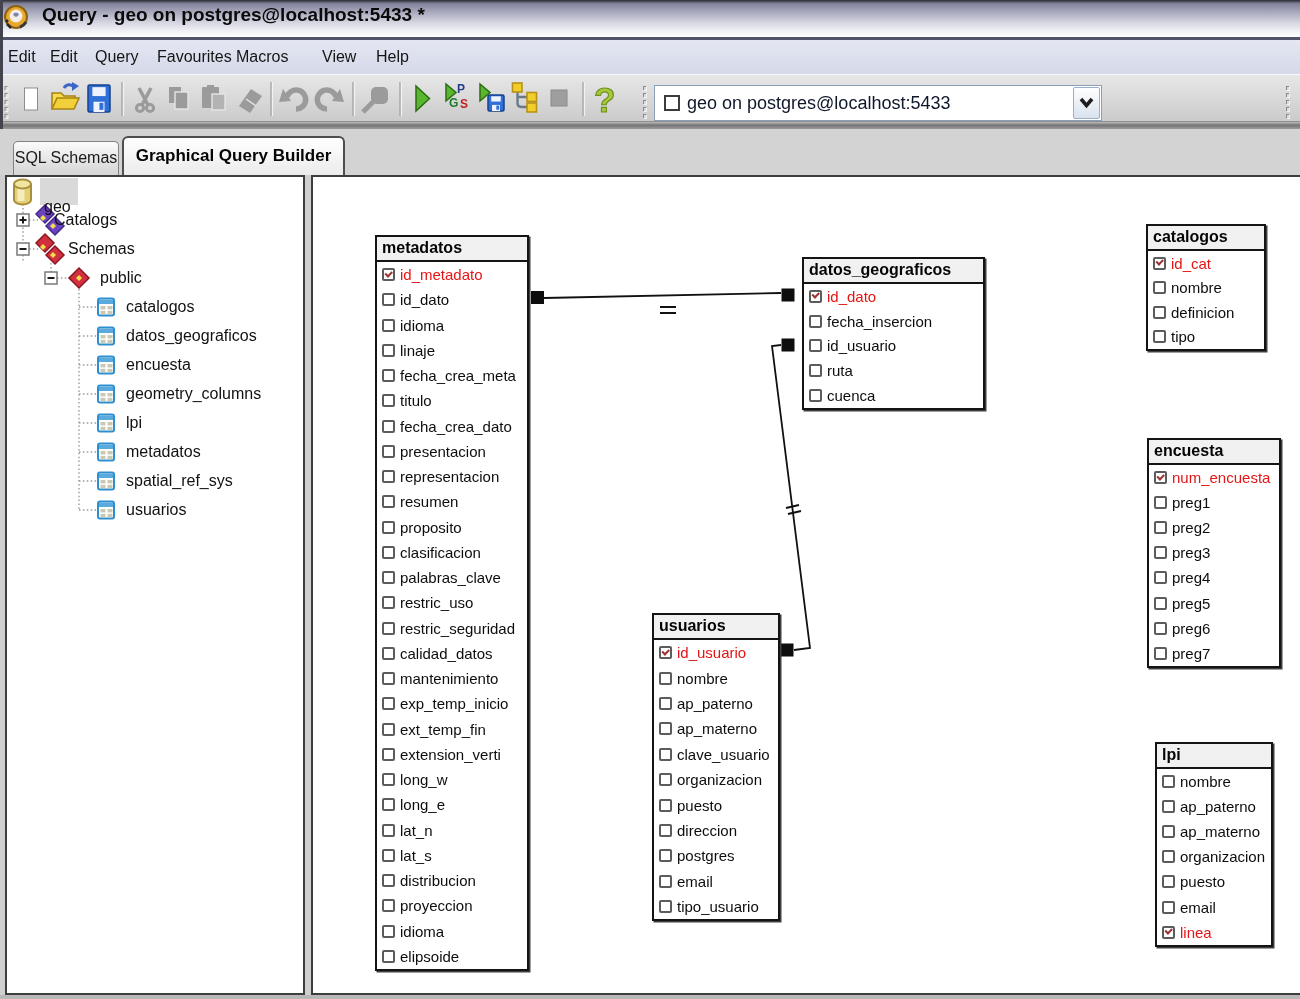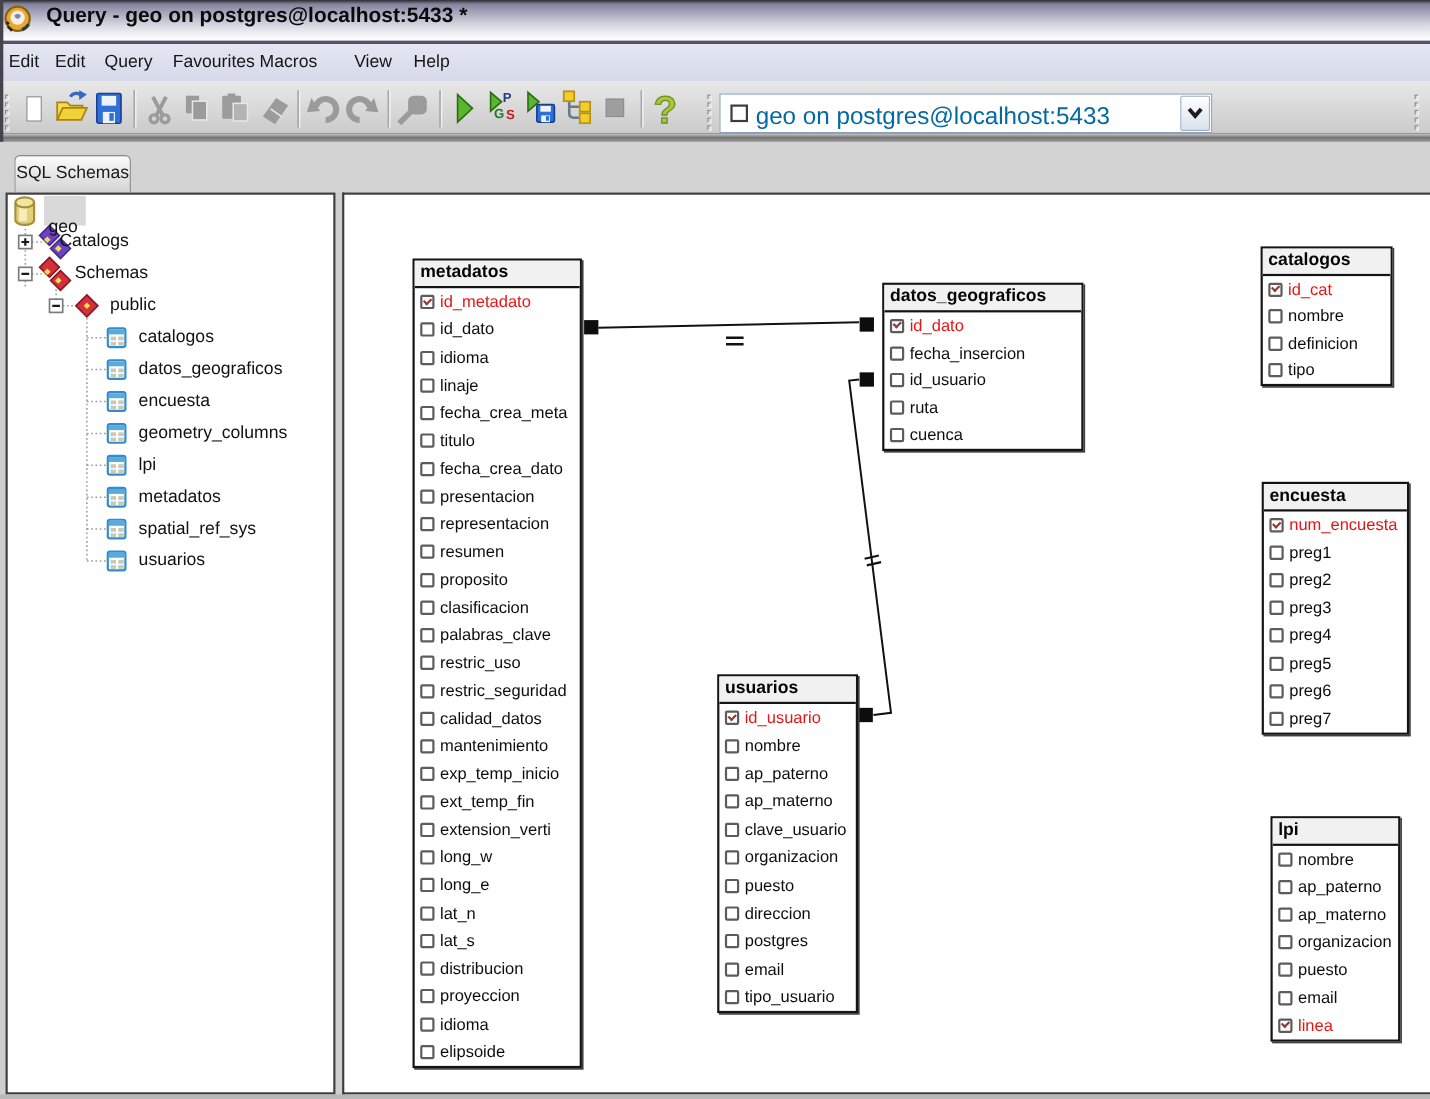--- a/index.html
+++ b/index.html
@@ -23,21 +23,21 @@
   border-radius:6px 6px 0 0;text-align:center;line-height:35px;font-size:17px;font-weight:bold;color:#050505}
 .tree{position:absolute;left:5px;top:175px;width:300px;height:820px;background:#fff;
   border:2px solid #3d3d3d;box-sizing:border-box}
 .canvas{position:absolute;left:311px;top:175px;width:989px;height:820px;background:#fff;
   border:2px solid #3d3d3d;border-right:none;box-sizing:border-box}
 .bot{position:absolute;left:0;top:995px;width:1300px;height:4px;background:#b8b8b8}
 .ti{position:absolute;font-size:16px;color:#111;white-space:nowrap;line-height:20px}
 .combo{position:absolute;left:654px;top:10px;width:448px;height:36px;background:#fff;
   border:1px solid #8aa0b8;box-sizing:border-box}
 .ccb{position:absolute;left:9px;top:9px;width:12px;height:12px;border:2px solid #3c3c3c;background:#fff}
-.ctx{position:absolute;left:32px;top:7px;font-size:22px;color:#0369a1}
+.ctx{position:absolute;left:32px;top:7px;font-size:18px;color:#0f172a}
 .cbtn{position:absolute;right:1px;top:1px;width:27px;height:32px;
   background:linear-gradient(180deg,#ffffff,#d9e2ee);border:1px solid #9ab0c8;border-radius:2px;box-sizing:border-box}
 .tbox{position:absolute;background:#fff;border:2px solid #141414;box-sizing:border-box;
   box-shadow:1.5px 1.5px 0 #3f3f3f}
 .tbox .h{height:25px;background:#f1f1f1;border-bottom:2px solid #141414;box-sizing:border-box;
   font-weight:bold;font-size:16px;line-height:22px;padding-left:5px;color:#050505}
 .r{display:flex;align-items:center;padding-left:5px;font-size:15px;color:#0d0d0d;white-space:nowrap}
 .c{width:9px;height:9px;border:2px solid #5c5c5c;border-radius:2px;background:#fff;
   margin-right:5px;flex:0 0 auto;position:relative}
 .c.k:after{content:"";position:absolute;left:0.5px;top:0.5px;width:5px;height:2.5px;
@@ -156,20 +156,21 @@
           <svg width="25" height="30" viewBox="0 0 25 30" style="position:absolute;left:0;top:0">
       <polyline points="7,11 12.5,17.5 18,11" fill="none" stroke="#1c1c1c" stroke-width="3.5"></polyline>
           </svg>
         </span>
     </div>
   </div>
   <div class="band"></div>
     <div style="position:absolute;left:0;top:0;width:3px;height:129px;background:#44444f"></div>
   <div class="tabstrip">
       <div class="tab1">SQL Schemas</div>
+      <div class="tab2">Graphical Query Builder</div>
     </div>
   <div class="tree">
       <svg width="296" height="816" viewBox="0 0 296 816" style="position:absolute;left:0;top:0">
         <rect x="33" y="1" width="38" height="27" fill="#d9d9d9"></rect>
         <path d="M16 27 V66 M22 43 H31 M22 72 H31 M16 78 V84" stroke="#9a9a9a" stroke-width="1.4" stroke-dasharray="1.5,2.4" fill="none"></path>
         <path d="M44 86 V95 M50 101 H62" stroke="#9a9a9a" stroke-width="1.4" stroke-dasharray="1.5,2.4" fill="none"></path>
         <path d="M72 112 V333" stroke="#9a9a9a" stroke-width="1.4" stroke-dasharray="1.5,2.4" fill="none"></path>
         <path d="M72 130 H91" stroke="#9a9a9a" stroke-width="1.4" stroke-dasharray="1.5,2.4" fill="none"></path>
         <path d="M72 159 H91" stroke="#9a9a9a" stroke-width="1.4" stroke-dasharray="1.5,2.4" fill="none"></path>
         <path d="M72 188 H91" stroke="#9a9a9a" stroke-width="1.4" stroke-dasharray="1.5,2.4" fill="none"></path>

